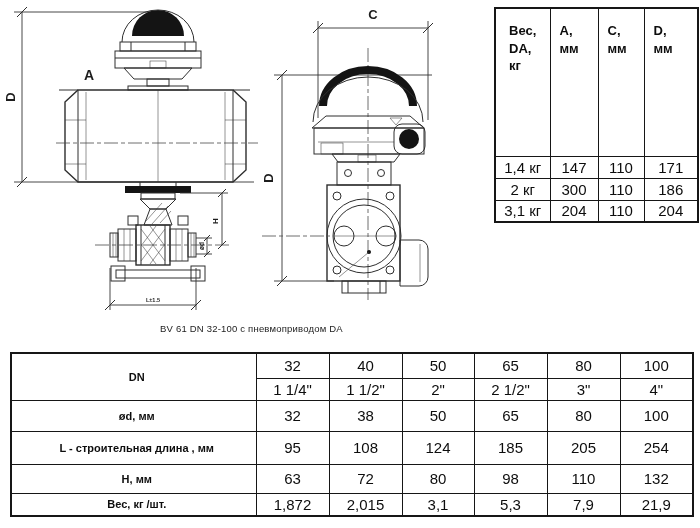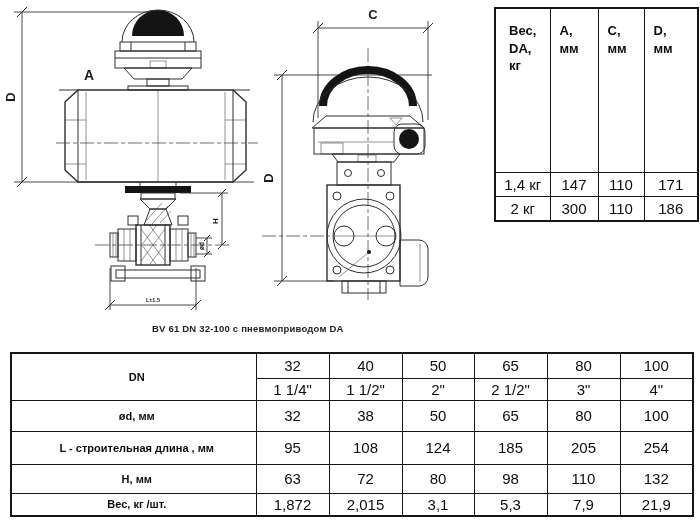--- a/index.html
+++ b/index.html
@@ -10,21 +10,21 @@
   .draw{position:absolute;left:0;top:0;}
   .ln{stroke:#2e2e2e;stroke-width:1;fill:none;}
   .ln2{stroke:#2e2e2e;stroke-width:1.4;fill:none;}
   .thin{stroke:#3a3a3a;stroke-width:.55;fill:none;}
   .cl{stroke:#4a4a4a;stroke-width:.8;fill:none;stroke-dasharray:14 3 4 3;}
   .dim{stroke:#333;stroke-width:.9;fill:none;}
   .blk{fill:#141414;stroke:none;}
   .dimtxt{fill:#1d1d1d;font-family:"Liberation Sans",sans-serif;font-weight:600;}
 
   
-  .cap{position:absolute;left:152px;top:323px;font-size:9.5px;font-weight:700;
+  .cap{position:absolute;left:160px;top:323px;font-size:9.5px;font-weight:400;
        color:#222;letter-spacing:.2px;white-space:nowrap;}
 
   
   table.tbl{position:absolute;border-collapse:collapse;table-layout:fixed;background:#fff;
             border:2px solid #161616;}
   .tbl td,.tbl th{border:1px solid #161616;text-align:center;vertical-align:middle;
             padding:0;font-size:15px;color:#0d0d0d;overflow:hidden;}
 
   
   .dims{left:494px;top:7px;width:203px;height:215px;}
@@ -259,20 +259,26 @@
       <td>147</td>
       <td>110</td>
       <td>171</td>
     </tr>
     <tr class="dr">
       <td>2 кг</td>
       <td>300</td>
       <td>110</td>
       <td>186</td>
     </tr>
+    <tr class="dr">
+      <td>3,1 кг</td>
+      <td>204</td>
+      <td>110</td>
+      <td>204</td>
+    </tr>
   </tbody>
     </table>
 
   <table class="tbl specs">
     <colgroup>
       <col style="width:245px">
         <col style="width:73px">
         <col style="width:73px">
       <col style="width:72px">
         <col style="width:73px">

